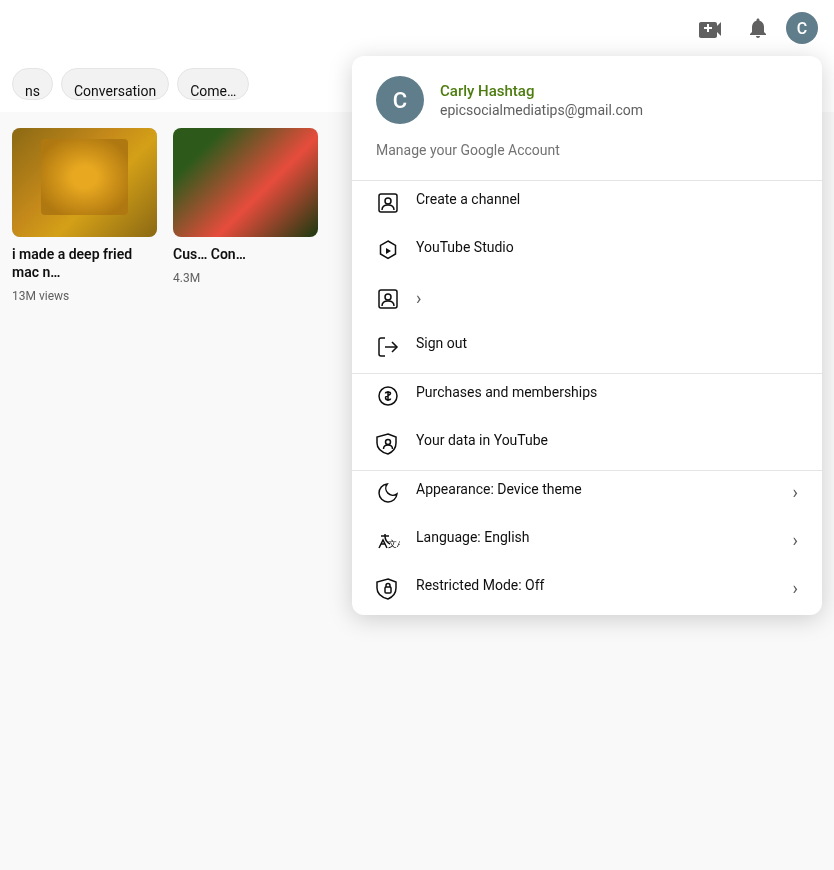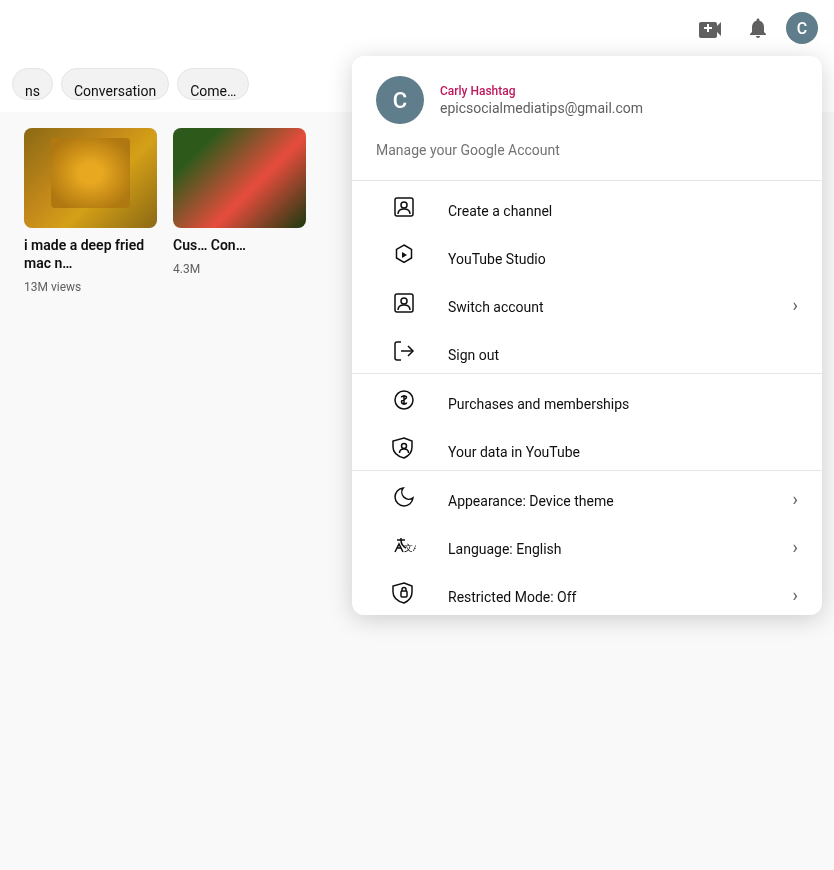--- a/index.html
+++ b/index.html
@@ -67,21 +67,21 @@
       display: flex; align-items: flex-end;
       cursor: pointer;
       white-space: nowrap;
     }
 
     
     .videos-area {
       position: absolute;
       top: 112px; left: 0;
       width: 330px;
-      padding: 16px 24px;
+      padding: 16px 12px;
       display: grid;
       grid-template-columns: 1fr 1fr;
       gap: 16px;
     }
     .video-card {
       display: flex; flex-direction: column; gap: 8px;
     }
     .video-thumb {
       width: 100%;
       aspect-ratio: 4/3;
@@ -151,23 +151,23 @@
       color: #fff;
       display: flex; align-items: center; justify-content: center;
       font-size: 22px;
       font-weight: 500;
       flex-shrink: 0;
     }
     .profile-info {
       display: flex; flex-direction: column; gap: 2px;
     }
     .profile-name {
-      font-size: 12px;
+      font-size: 15px;
       font-weight: 500;
-      color: #be185d;
+      color: #4d7c0f;
     }
     .profile-email {
       font-size: 14px;
       color: #606060;
       text-align: right;
     }
     .manage-link {
       font-size: 14px;
       color: #737373;
       text-decoration: none;
@@ -179,26 +179,25 @@
     
     .divider {
       height: 1px;
       background: #e5e5e5;
       margin: 0;
     }
 
     
     .menu-item {
       display: flex;
-      align-items: flex-end;
+      align-items: flex-start;
       padding: 10px 24px;
-      gap: 32px;
+      gap: 16px;
       cursor: pointer;
       min-height: 48px;
-      margin-left: 16px;
     }
     .menu-icon {
       width: 24px; height: 24px;
       display: flex; align-items: center; justify-content: center;
       color: #0f0f0f;
       flex-shrink: 0;
     }
     .menu-icon svg {
       width: 24px; height: 24px;
     }
@@ -299,21 +298,20 @@
   </div>
 
   <div class="menu-item">
     <div class="menu-icon">
       <svg viewBox="0 0 24 24" fill="none" stroke="currentColor" stroke-width="1.5">
         <rect x="3" y="3" width="18" height="18" rx="2" fill="none"></rect>
         <circle cx="12" cy="10" r="3" fill="none"></circle>
         <path d="M6 19c0-3 2-5 6-5s6 2 6 5" fill="none"></path>
       </svg>
     </div>
-    <span class="menu-label">Switch account</span>
     <span class="menu-chevron">›</span>
   </div>
 
   <div class="menu-item">
     <div class="menu-icon">
       <svg viewBox="0 0 24 24" fill="none" stroke="currentColor" stroke-width="1.5">
         <path d="M9 21H5a2 2 0 0 1-2-2V5a2 2 0 0 1 2-2h4" fill="none"></path>
         <polyline points="16 17 21 12 16 7" fill="none"></polyline>
         <line x1="21" y1="12" x2="9" y2="12"></line>
       </svg>

